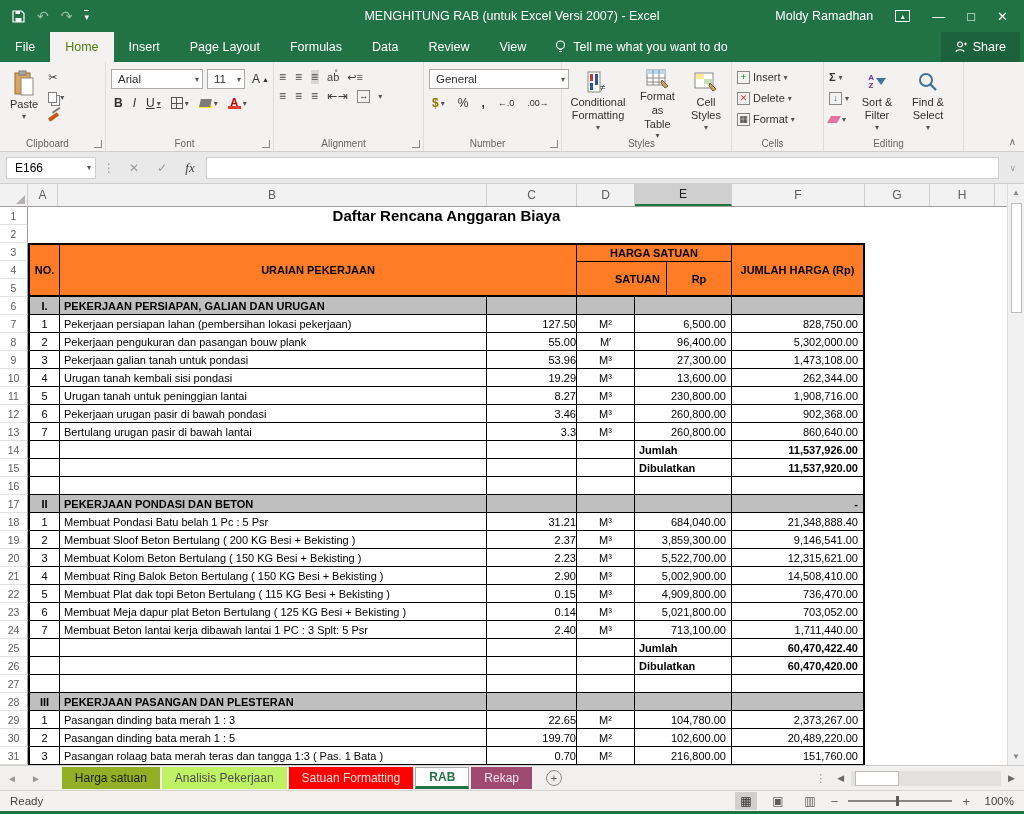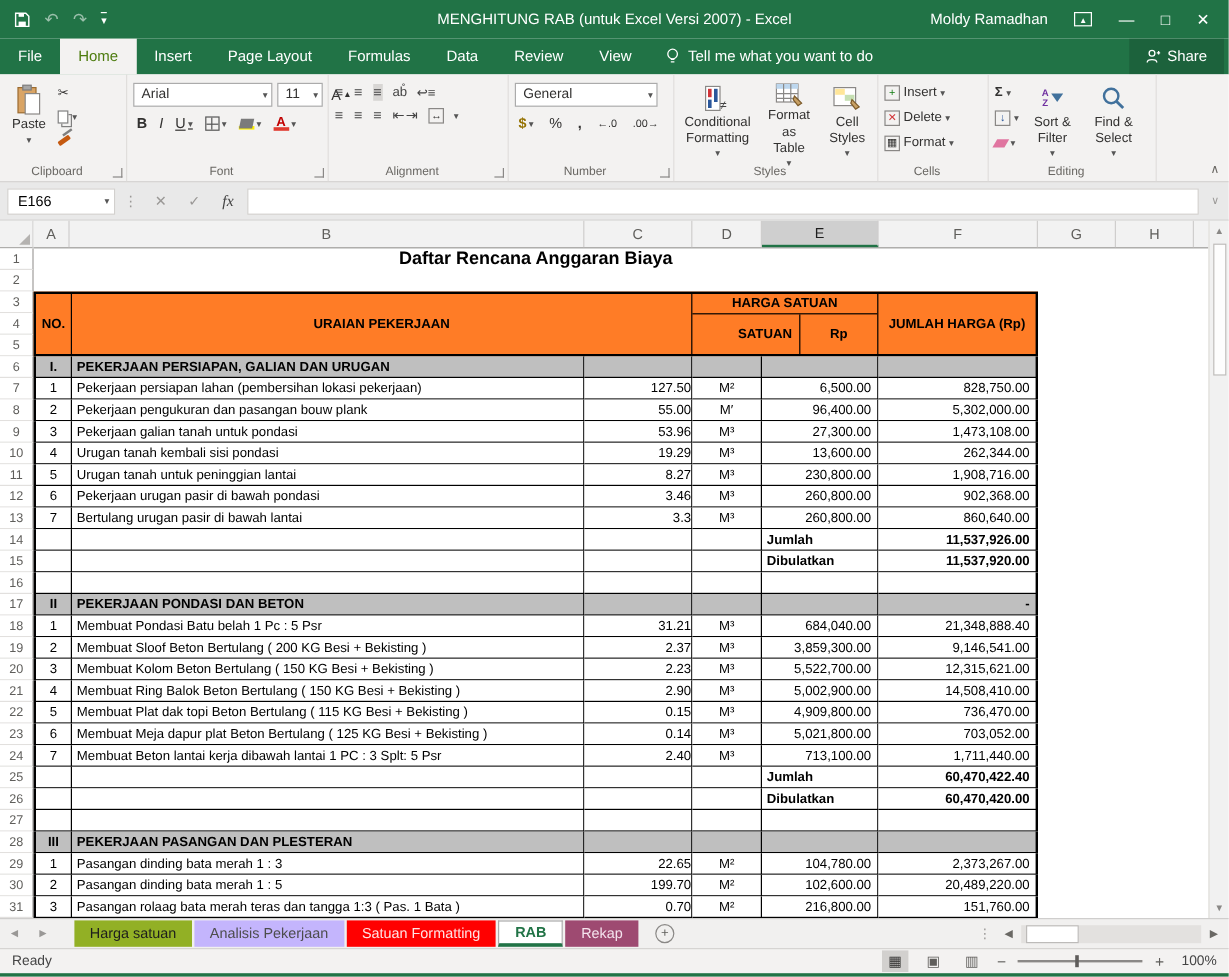--- a/index.html
+++ b/index.html
@@ -213,21 +213,21 @@
           <span class="icon-painter"></span>
         </span>
     </div>
     <span class="glabel">Clipboard</span>
     <span class="launcher"></span>
   </div>
 
   <div class="rgroup" style="width:168px">
     <div class="fcol" style="padding-top:3px">
       <div class="frow">
-        <span class="combo" style="width:116px">
+        <span class="combo" style="width:92px">
             <span>Arial</span>
             <span class="dd">▾</span>
           </span>
         <span class="combo" style="width:38px">
             <span>11</span>
             <span class="dd">▾</span>
           </span>
         <span class="tbtn">A<span style="font-size:7px">▲</span></span>
       </div>
       <div class="frow">
@@ -282,21 +282,21 @@
         <span class="icon-box">↔</span>
         <span class="dd">▾</span>
       </div>
     </div>
     <span class="glabel">Alignment</span>
     <span class="launcher"></span>
   </div>
 
   <div class="rgroup" style="width:138px">
     <div class="fcol" style="padding-top:3px;width:100%">
-      <span class="combo" style="width:119px">
+      <span class="combo" style="width:140px">
           <span>General</span>
           <span class="dd">▾</span>
         </span>
       <div class="frow" style="gap:7px">
         <span class="tbtn">
             <span style="color:#947100;font-weight:bold">$</span>
             <span class="dd">▾</span>
           </span>
         <span class="tbtn">
             <span>%</span>
@@ -709,21 +709,21 @@
     <span class="spacer"></span>
     <span class="sarrow">▼</span>
   </div>
 </div>
 
 <div class="tabstrip">
   <span class="tnav">◄</span>
   <span class="tnav">►</span>
   <div id="sheet-tabs">
       <div class="stab" style="background: rgb(146, 176, 37); color: rgb(29, 29, 29);">Harga satuan</div>
-      <div class="stab" style="background: #c4b5fd; color: rgb(77, 77, 77);">Analisis Pekerjaan</div>
+      <div class="stab" style="background: #bef264; color: rgb(77, 77, 77);">Analisis Pekerjaan</div>
       <div class="stab" style="background: rgb(255, 0, 0); color: rgb(255, 227, 227);">Satuan Formatting</div>
       <div class="stab active" style="background: rgb(255, 255, 255); color: rgb(33, 115, 70);">RAB</div>
       <div class="stab" style="background: rgb(158, 74, 113); color: rgb(244, 227, 237);">Rekap</div>
     </div>
   <span class="addsheet">+</span>
   <div class="hscroll">
     <span class="hs-handle">⋮</span>
     <span class="hs-arrow">◀</span>
     <span class="hs-track">
         <span class="hs-thumb"></span>

